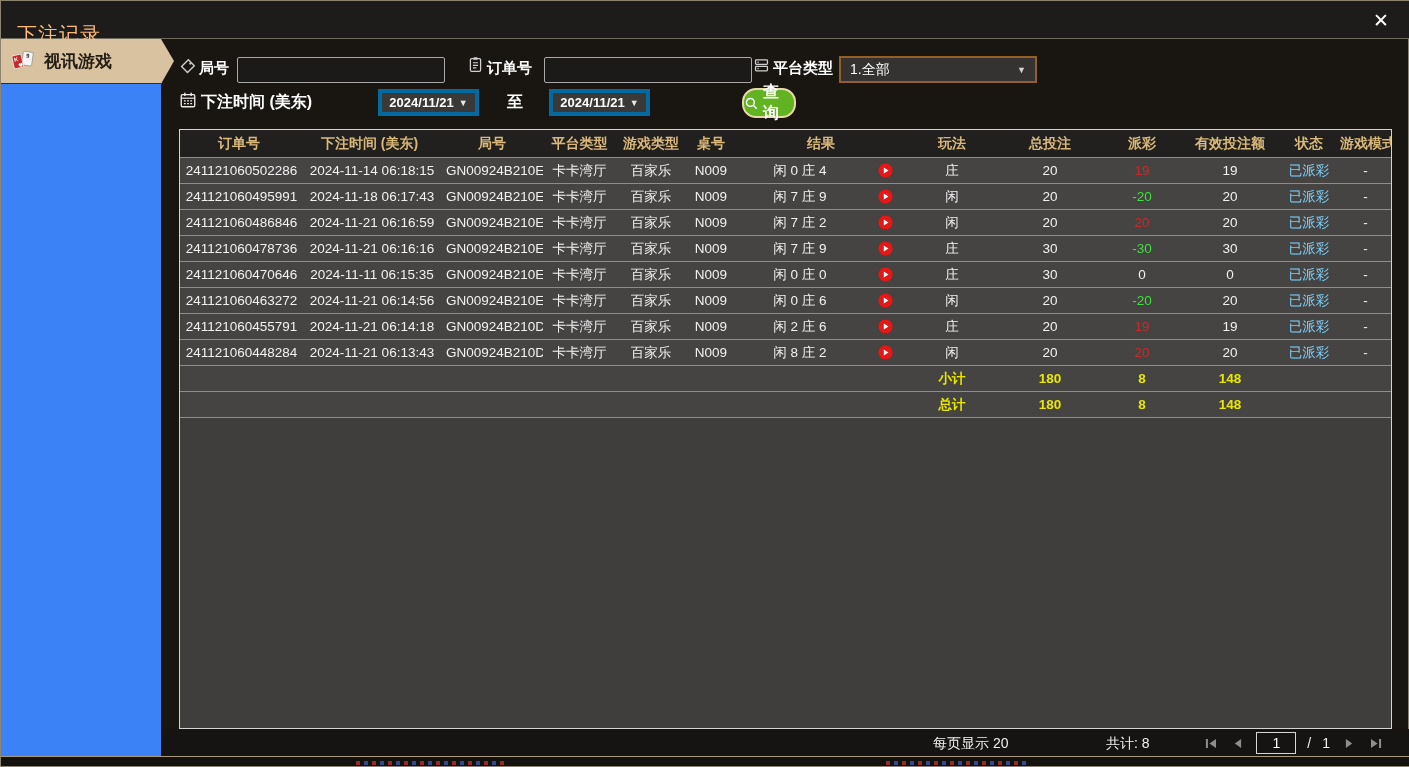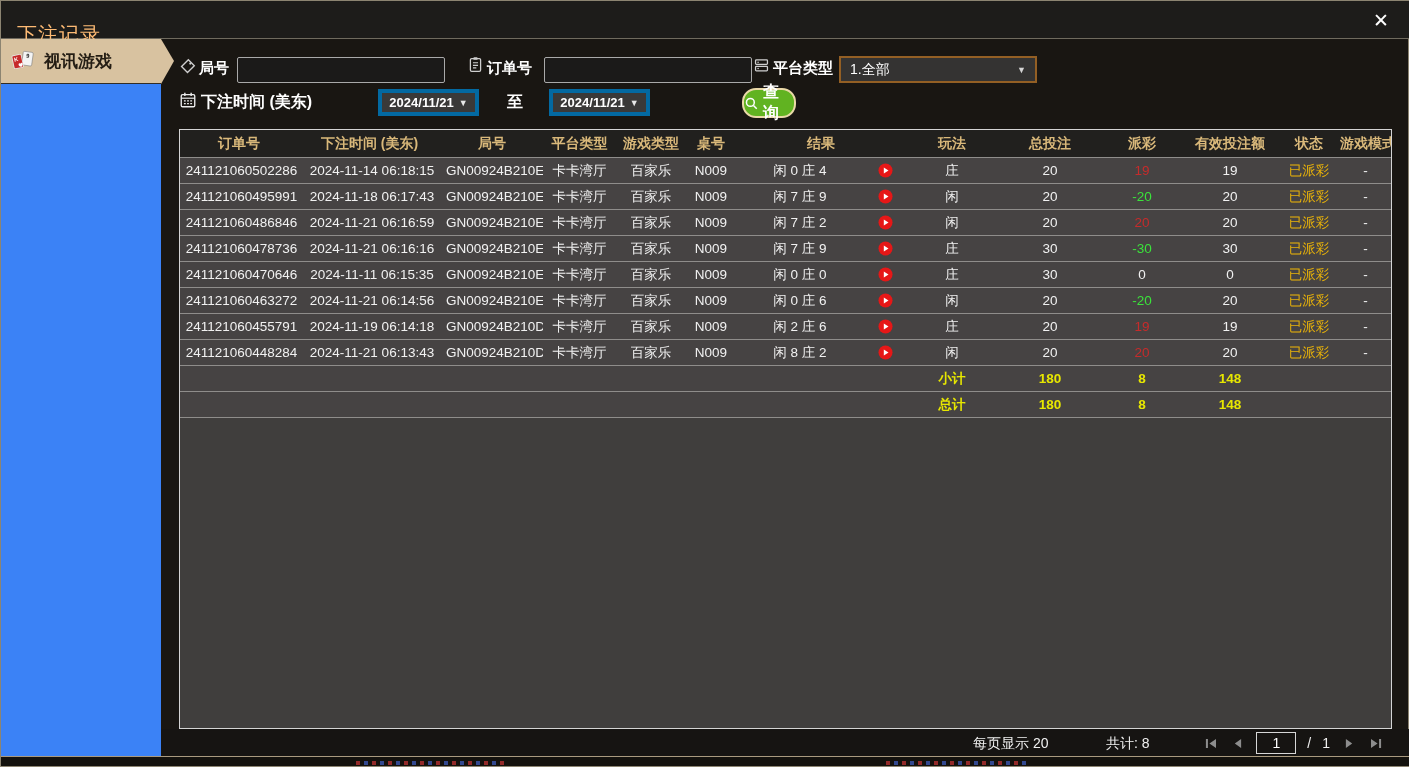--- a/index.html
+++ b/index.html
@@ -29,27 +29,27 @@
   .query-btn { position:absolute; left:741px; top:87px; width:54px; height:30px; background:#61b321; border:2px solid #ead9a8; border-radius:14px; color:#ffffff; font-size:16px; font-weight:bold; display:flex; align-items:center; justify-content:center; gap:4px; cursor:pointer; }
 
   
   .bet-table { position:absolute; left:178px; top:128px; width:1213px; height:600px; border:1px solid #d4d4d4; background:#403e3d; --cols:118px 143px 102px 73px 70px 50px 128px 42px 92px 104px 80px 96px 62px minmax(0,1fr); }
   .trow { display:grid; grid-template-columns:var(--cols); align-items:center; height:26px; background:#464343; border-bottom:1px solid #8f8d8b; color:#f1f1f1; font-size:13.5px; }
   .thead { height:28px; background:#21201e; color:#d9b87a; font-weight:bold; font-size:14px; border-bottom:1px solid #8f8d8b; }
   .cell { text-align:center; overflow:hidden; white-space:nowrap; }
   .cell.l { text-align:center; padding-left:5px; }
   .span-result { grid-column:7/9; }
   .c-red { color:#c62b2b; } .c-green { color:#3be23b; } .c-white { color:#f1f1f1; }
-  .c-status { color:#eab308;text-align:center; }
+  .c-status { color:#7dd3fc;text-align:center; }
   .totals { color:#e7e700; font-weight:bold; }
   .play-cell { display:flex; align-items:center; justify-content:center; cursor:pointer; }
 
   
   .pager-footer { position:absolute; left:160px; top:728px; width:1249px; height:29px; background:#161412; color:#f0f0f0; font-size:14px; }
-  .pf-per { position:absolute; left:772px; top:6px;margin-left:40px; }
+  .pf-per { position:absolute; left:772px; top:6px; }
   .pf-count { position:absolute; left:945px; top:6px; }
   .pager { position:absolute; right:26px; top:3px; display:flex; align-items:center; gap:11px; }
   .pg-btn { width:16px; height:20px; display:flex; align-items:center; justify-content:center; cursor:pointer; }
   .page-input { width:40px; height:22px; background:transparent; border:1px solid #d7d7d7; color:#ffffff; font-size:14px; text-align:center; outline:none; }
 
   .bottom-strip { position:absolute; left:0; bottom:0; width:1409px; height:10px; background:#14120e; border-top:1px solid #a99a7f; }
   .bottom-strip .dots { position:absolute; top:4px; height:4px; width:150px;
      background:repeating-linear-gradient(90deg,#b43030 0 4px,#14120e 4px 8px,#3a56b0 8px 12px,#14120e 12px 16px); opacity:.8; }
 </style>
 </head>
@@ -288,21 +288,21 @@
     <div class="cell">闲</div>
     <div class="cell">20</div>
     <div class="cell c-green">-20</div>
     <div class="cell">20</div>
     <div class="cell c-status">已派彩</div>
     <div class="cell">-</div>
   </div>
 
   <div class="trow">
     <div class="cell l">241121060455791</div>
-    <div class="cell l">2024-11-19 06:14:18</div>
+    <div class="cell l">2024-11-21 06:14:18</div>
     <div class="cell l">GN00924B210DZ</div>
     <div class="cell">卡卡湾厅</div>
     <div class="cell">百家乐</div>
     <div class="cell">N009</div>
     <div class="cell">闲 2 庄 6</div>
     <div class="cell play-cell">
       <svg viewBox="0 0 16 16" width="15" height="15">
               <circle cx="8" cy="8" r="7.5" fill="#e61717"></circle>
               <path d="M6.2 4.7 L11.2 8 L6.2 11.3 Z" fill="#ffffff"></path>
             </svg>

